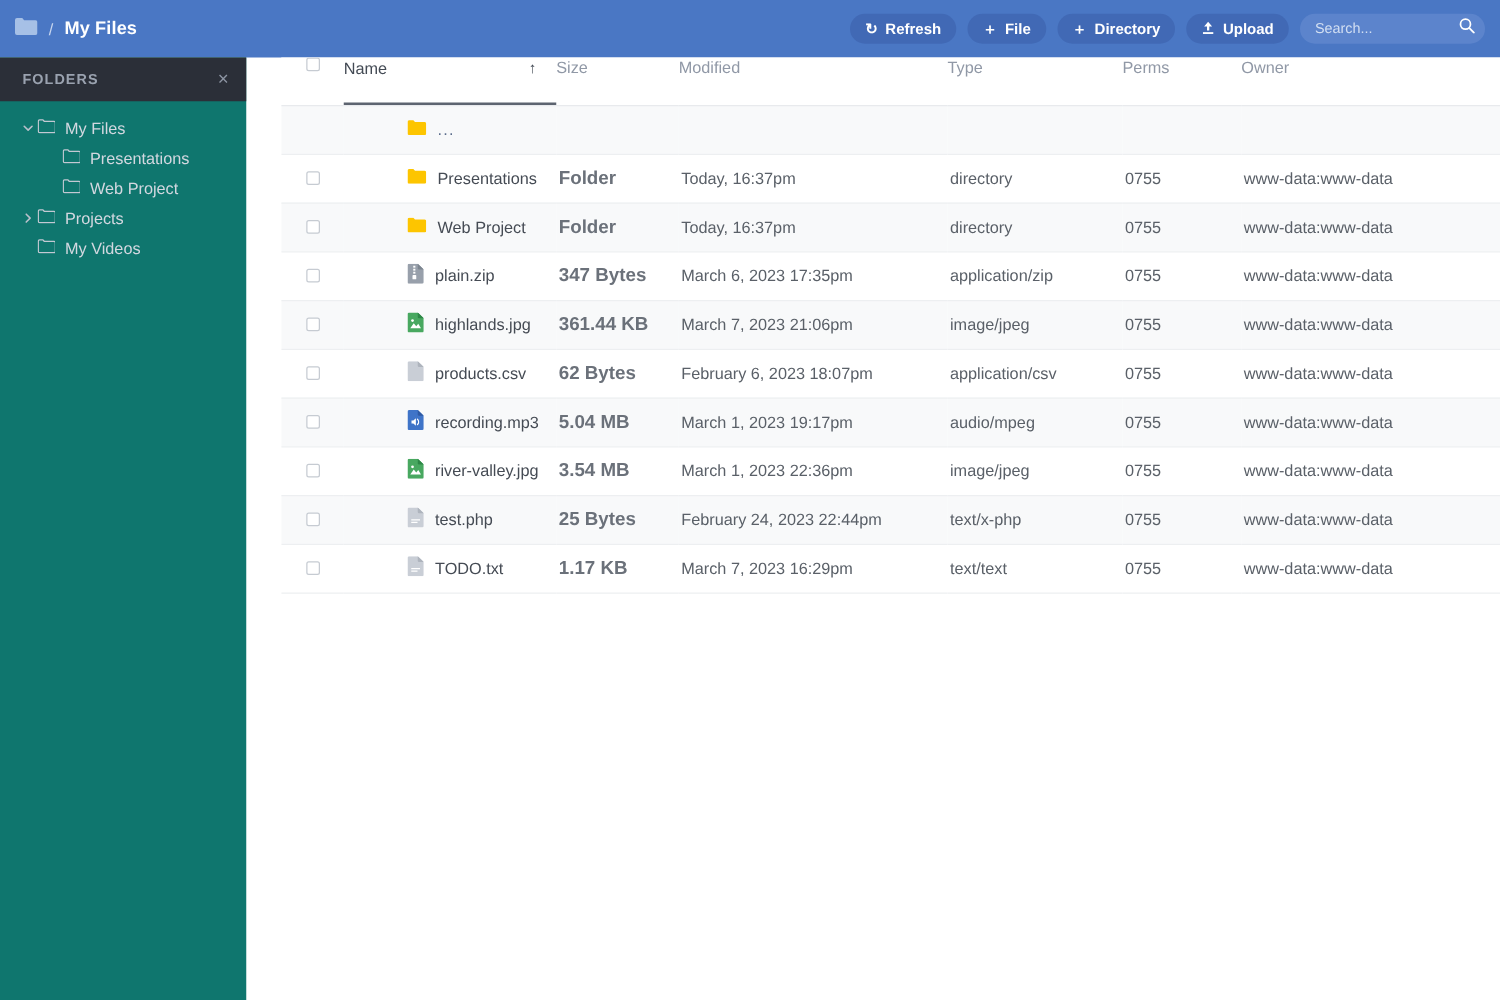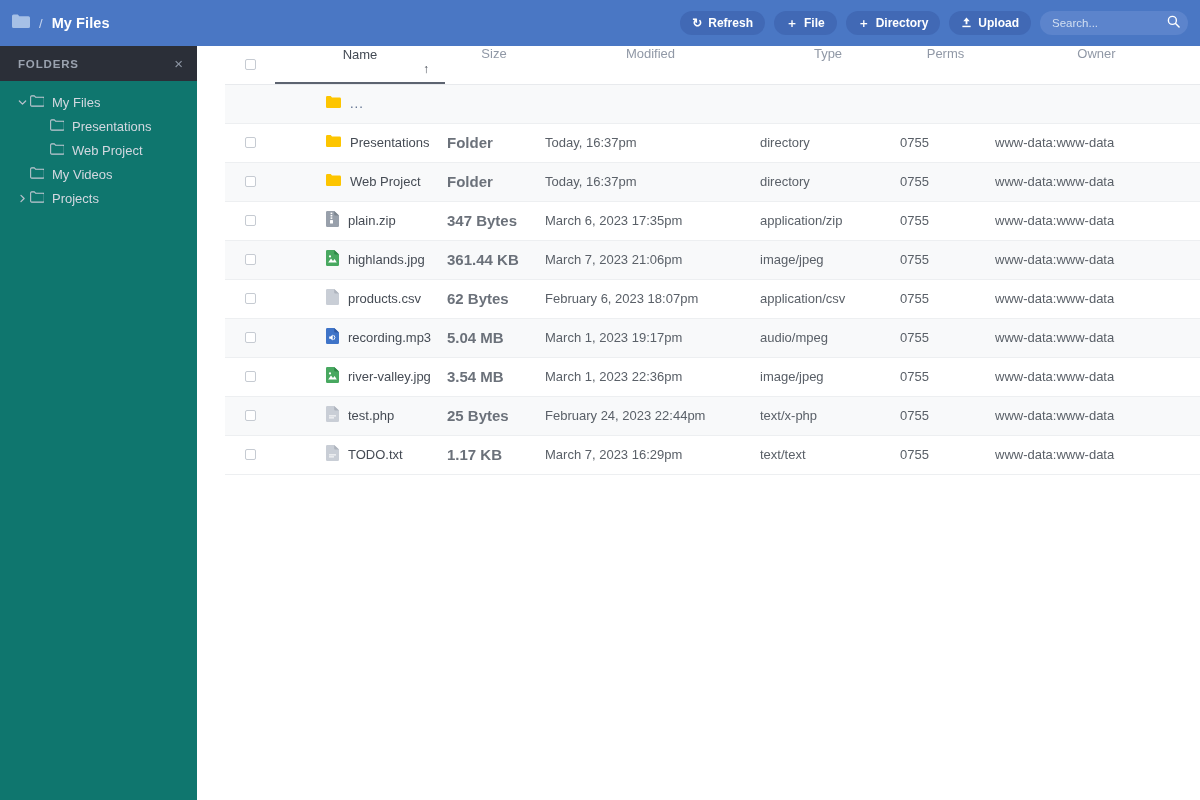--- a/index.html
+++ b/index.html
@@ -111,23 +111,22 @@
 
   th {
     height: 38px;
     text-align: left; vertical-align: middle;
     font-size: 13px; font-weight: normal;
     color: #9098a6;
     border-bottom: 1px solid #e8eaed;
     padding: 0;
   }
   th .th-in {
-    display: flex; align-items: center; height: 37px;
+    display: flex; align-items: flex-start; height: 37px;
     cursor: pointer;
-    flex-direction: column;
   }
   th.sorted .th-in {
     color: #434a54;
     border-bottom: 2px solid #5d6470;
     margin-bottom: -1px;
   }
   .sort-arrow { margin-left: auto; padding-right: 16px; font-size: 12px; }
 
   .col-check  { width: 50px; }
   .col-name   { width: 170px; }
@@ -236,36 +235,36 @@
         <span class="tree-label">Presentations</span>
       </div>
       <div class="tree-item" style="padding-left:34px">
         <span class="tw-chev"></span>
         <span class="tw-folder"><svg width="14" height="12" viewBox="0 0 15 12">
             <path d="M.7 1.6A1.1 1.1 0 0 1 1.8.5h2.9l1.2 1.4h8.3a1.1 1.1 0 0 1 1.1 1.1v7.5a1.1 1.1 0 0 1-1.1 1H1.8a1.1 1.1 0 0 1-1.1-1z" fill="none" stroke="#c3c9d3" stroke-width="1.1" stroke-linejoin="round"></path>
           </svg></span>
         <span class="tree-label">Web Project</span>
       </div>
       <div class="tree-item" style="padding-left:14px">
-        <span class="tw-chev"></span>
-        <span class="tw-folder"><svg width="14" height="12" viewBox="0 0 15 12">
-            <path d="M.7 1.6A1.1 1.1 0 0 1 1.8.5h2.9l1.2 1.4h8.3a1.1 1.1 0 0 1 1.1 1.1v7.5a1.1 1.1 0 0 1-1.1 1H1.8a1.1 1.1 0 0 1-1.1-1z" fill="none" stroke="#c3c9d3" stroke-width="1.1" stroke-linejoin="round"></path>
-          </svg></span>
-        <span class="tree-label">My Videos</span>
-      </div>
-      <div class="tree-item" style="padding-left:14px">
         <span class="tw-chev">
           <svg width="9" height="9" viewBox="0 0 10 10">
             <path d="M3.3 1.5 6.8 5 3.3 8.5" fill="none" stroke="#b9c0cb" stroke-width="1.4" stroke-linecap="round" stroke-linejoin="round"></path>
           </svg>
         </span>
         <span class="tw-folder"><svg width="14" height="12" viewBox="0 0 15 12">
             <path d="M.7 1.6A1.1 1.1 0 0 1 1.8.5h2.9l1.2 1.4h8.3a1.1 1.1 0 0 1 1.1 1.1v7.5a1.1 1.1 0 0 1-1.1 1H1.8a1.1 1.1 0 0 1-1.1-1z" fill="none" stroke="#c3c9d3" stroke-width="1.1" stroke-linejoin="round"></path>
           </svg></span>
         <span class="tree-label">Projects</span>
+      </div>
+      <div class="tree-item" style="padding-left:14px">
+        <span class="tw-chev"></span>
+        <span class="tw-folder"><svg width="14" height="12" viewBox="0 0 15 12">
+            <path d="M.7 1.6A1.1 1.1 0 0 1 1.8.5h2.9l1.2 1.4h8.3a1.1 1.1 0 0 1 1.1 1.1v7.5a1.1 1.1 0 0 1-1.1 1H1.8a1.1 1.1 0 0 1-1.1-1z" fill="none" stroke="#c3c9d3" stroke-width="1.1" stroke-linejoin="round"></path>
+          </svg></span>
+        <span class="tree-label">My Videos</span>
       </div>
     </div>
 </div>
 
 <div class="main">
   <table>
     <colgroup>
       <col class="col-check">
         <col class="col-name">
         <col class="col-size">

